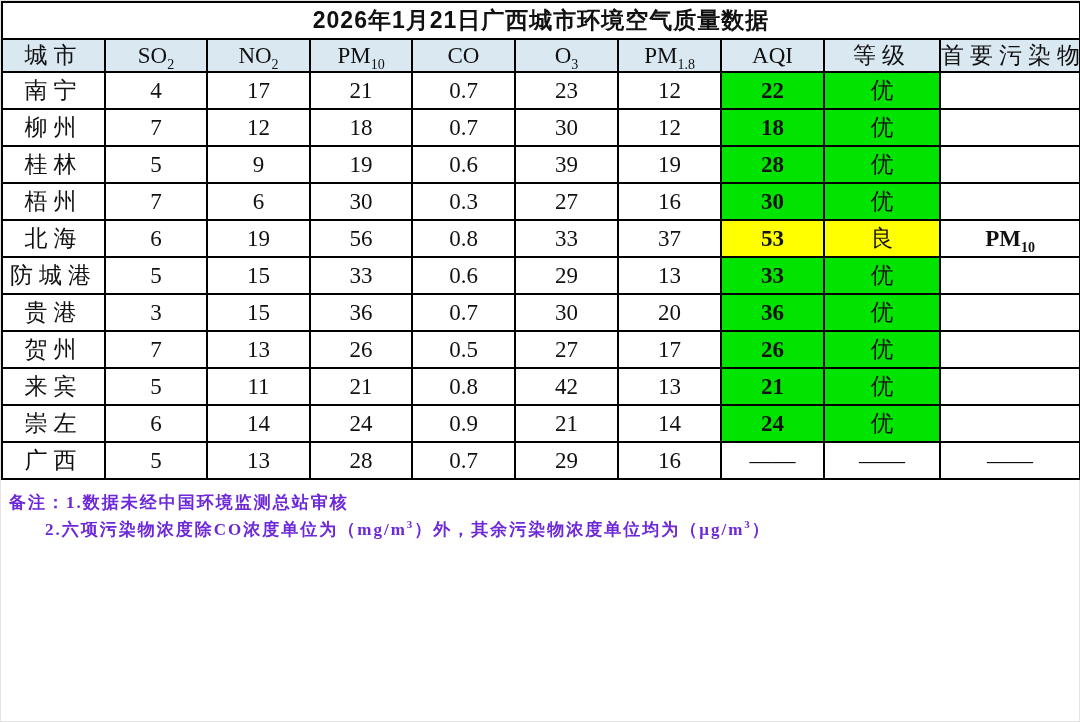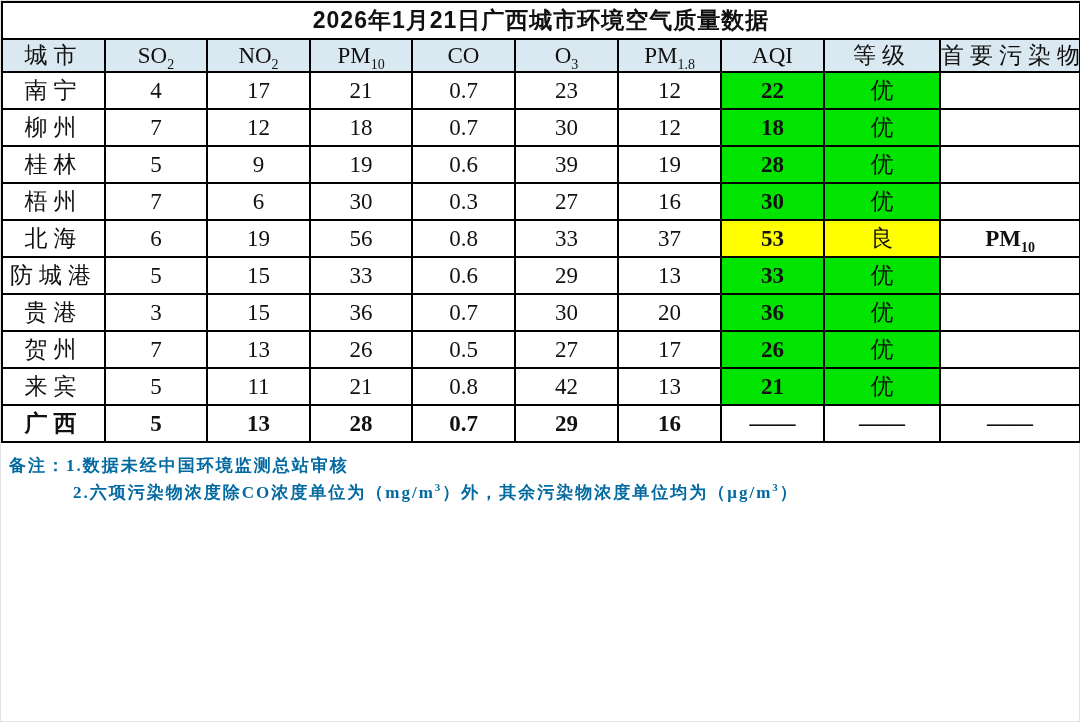--- a/index.html
+++ b/index.html
@@ -49,30 +49,30 @@
     height: 28px;
     font-size: 23px;
   }
   td sub { font-size: 14px; line-height: 0; }
   td.city, tr.head td.zh { letter-spacing: 6px; }
   td.green  { background: var(--green); margin-top: 37px; }
   td.yellow { background: var(--yellow); }
   td.aqi { font-weight: bold; }
   td.grade-liang { color: var(--liang-text); }
   td.primary { font-weight: bold; }
-  tr.summary td { font-weight: bold; }
+  tr.summary td { font-weight: normal; }
   .notes {
     font-weight: bold;
     font-size: 17px;
     letter-spacing: 2px;
-    color: #0369a1;
+    color: #6d28d9;
     padding: 9px 6px 0 8px;
     line-height: 1.6;
   }
-  .notes .row2 { margin-left: 64px; letter-spacing: 2px; }
+  .notes .row2 { margin-left: 36px; letter-spacing: 2px; }
   .notes sup { font-size: 11px; }
 </style>
 </head>
 <body>
 
 <div class="page">
   <table class="aq">
     <colgroup>
       <col style="width:103px">
         <col style="width:102px">
@@ -218,20 +218,32 @@
       <td>11</td>
       <td>21</td>
       <td>0.8</td>
       <td>42</td>
       <td>13</td>
       <td class="aqi green">21</td>
       <td class="green">优</td>
       <td class="primary"><span></span><sub></sub></td>
     </tr>
 
+    <tr>
+      <td class="city">崇左</td>
+      <td>6</td>
+      <td>14</td>
+      <td>24</td>
+      <td>0.9</td>
+      <td>21</td>
+      <td>14</td>
+      <td class="aqi green">24</td>
+      <td class="green">优</td>
+      <td class="primary"><span></span><sub></sub></td>
+    </tr>
 
     <tr class="summary">
       <td class="city">广西</td>
       <td>5</td>
       <td>13</td>
       <td>28</td>
       <td>0.7</td>
       <td>29</td>
       <td>16</td>
       <td>——</td>

